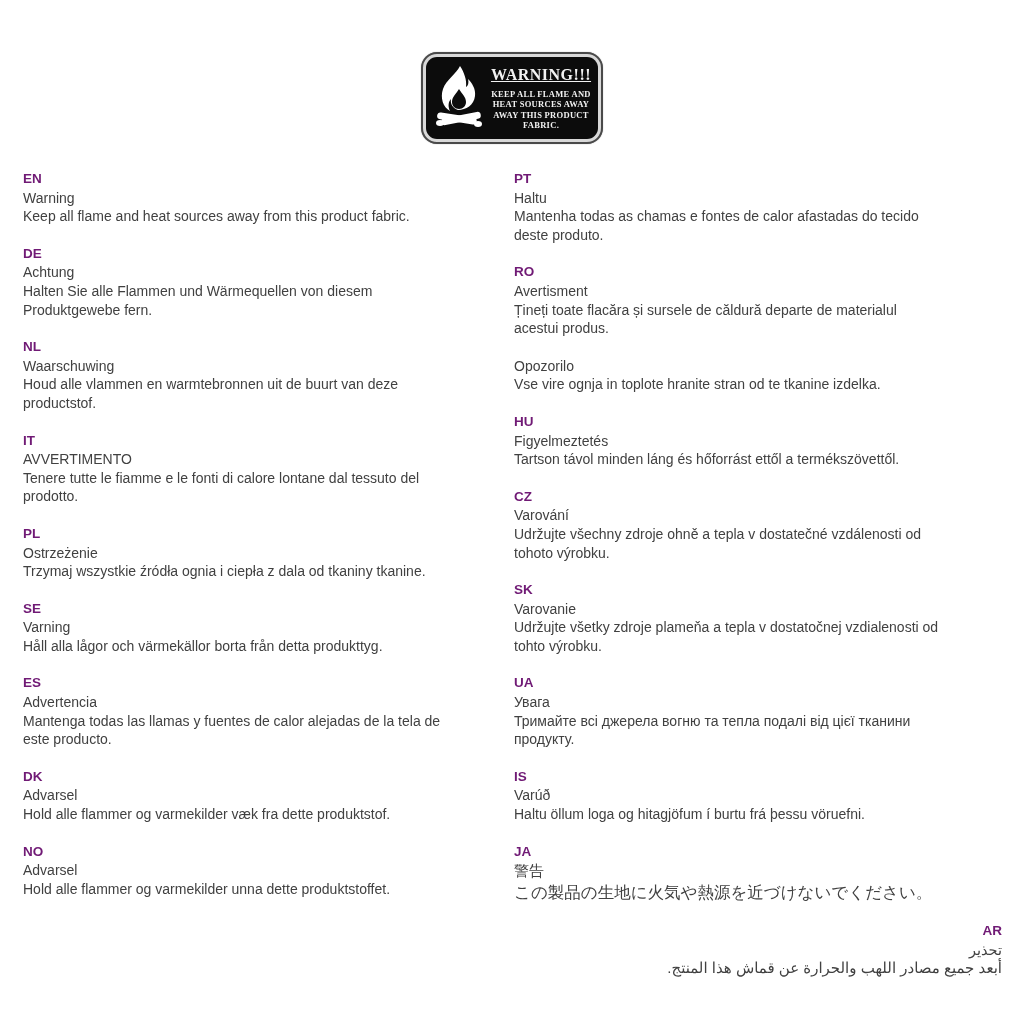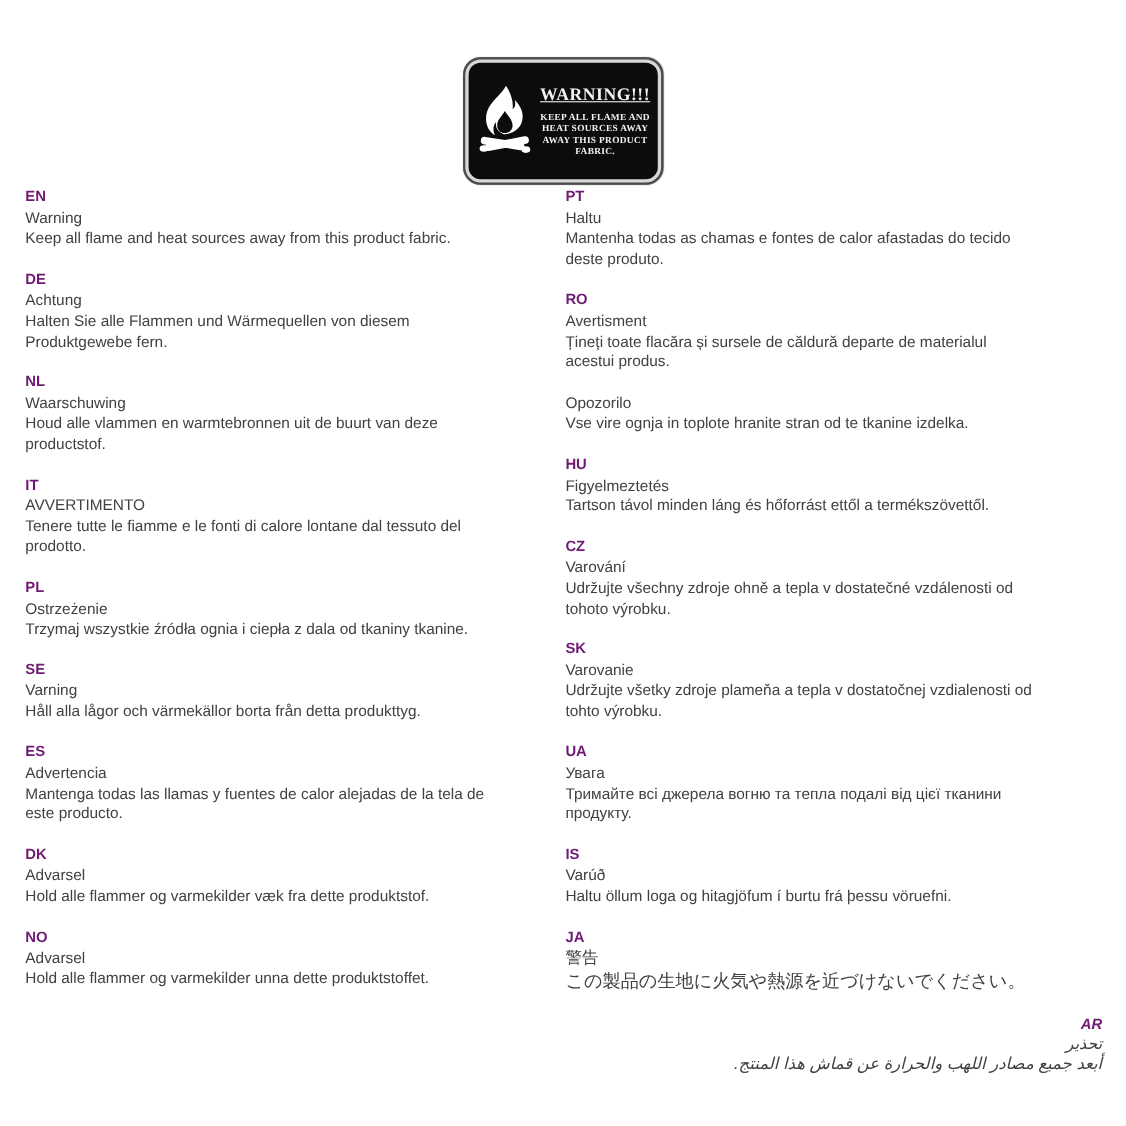--- a/index.html
+++ b/index.html
@@ -25,21 +25,21 @@
     padding: 3px;
     box-shadow: 0 0 1px #888;
   }
   .label-inner {
     width: 164px;
     height: 78px;
     background: #0c0c0c;
     border-radius: 11px;
     display: flex;
     align-items: center;
-    padding: 14px 4px;
+    padding: 2px 4px;
   }
   .label-icon {
     flex: 0 0 58px;
     display: flex;
     align-items: center;
     justify-content: center;
   }
   .label-textblock {
     flex: 1;
     text-align: center;
@@ -83,21 +83,21 @@
   }
   .lang-body {
     font-size: 14px;
     line-height: 18.6px;
     white-space: pre-line;
   }
 
   .sec-ja .lang-title { font-size: 15px; line-height: 20px; }
   .sec-ja .lang-body  { font-size: 16.5px; line-height: 22px; }
 
-  .sec-ar { text-align: right; font-style: italic; }
+  .sec-ar { text-align: right; }
   .sec-ar .lang-title { font-size: 14.5px; }
   .sec-ar .lang-body  { font-size: 15px; direction: rtl; }
 </style>
 </head>
 <body>
 
 <div class="page">
 
   <div class="label-outer">
     <div class="label-inner">

